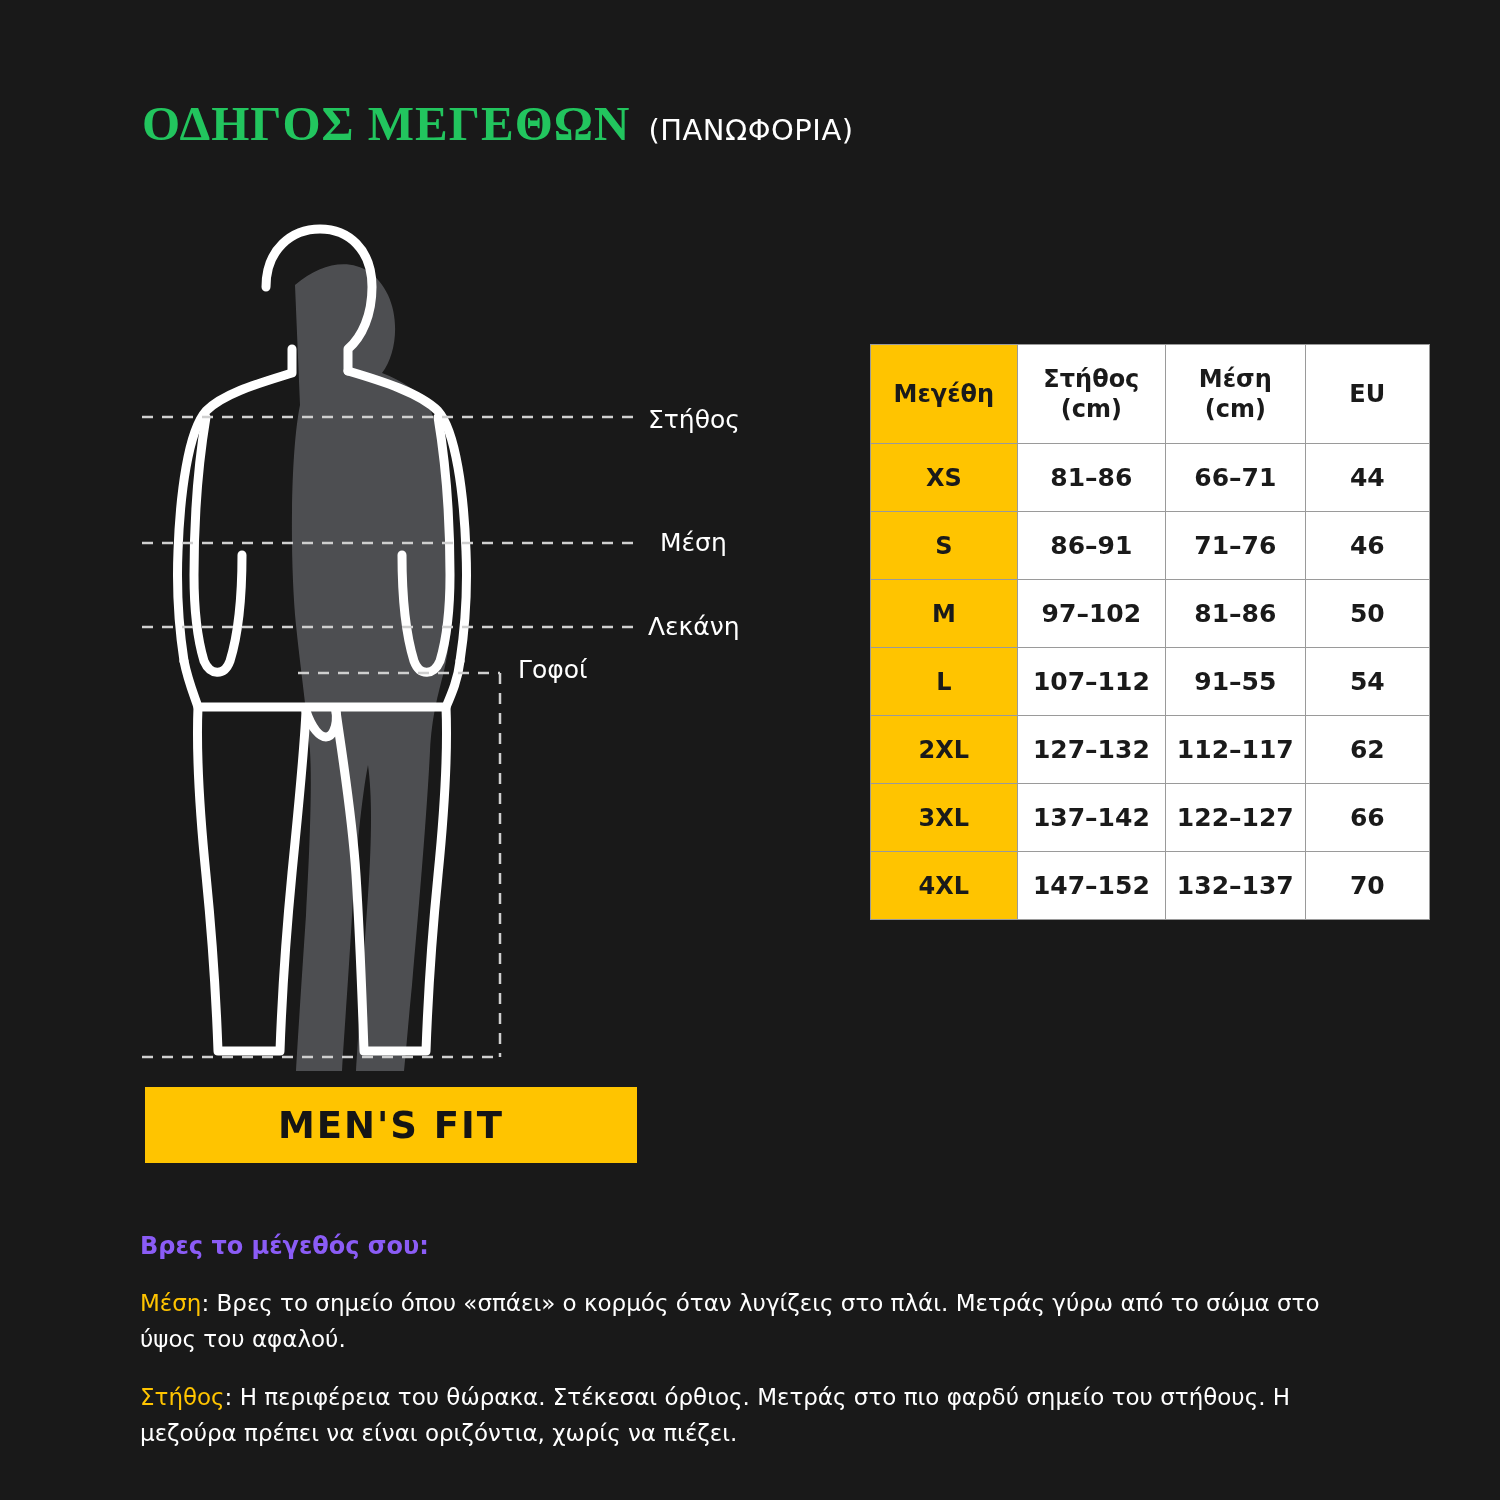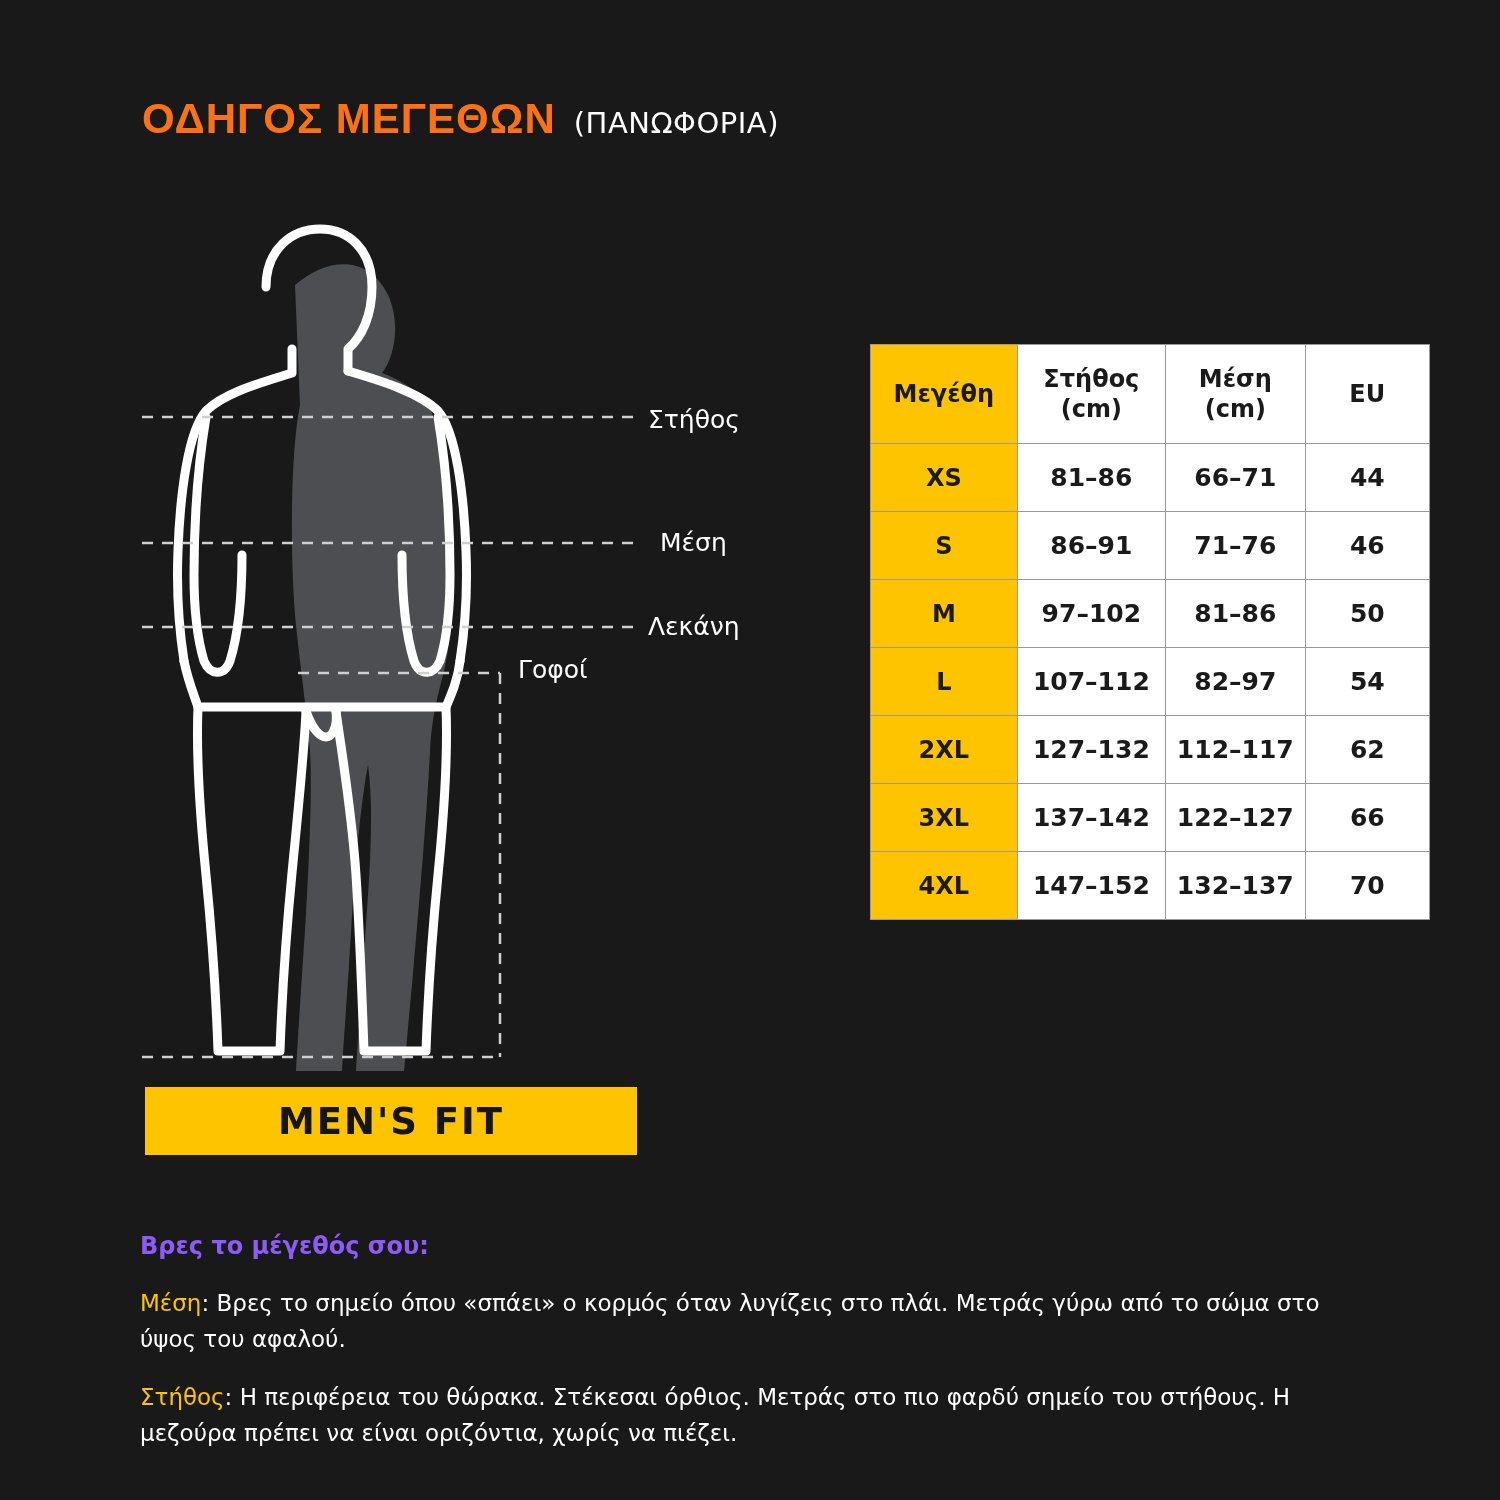--- a/index.html
+++ b/index.html
@@ -25,25 +25,25 @@
   .title-row {
     position: absolute;
     left: 142px;
     top: 95px;
     display: flex;
     align-items: baseline;
     gap: 18px;
     white-space: nowrap;
   }
   .title-main {
-    font-family: Liberation Sans, sans-serif;
-    font-weight: bold;
-    font-size: 42px;
+    font-family: Liberation Serif, serif;
+    font-weight: bold;
+    font-size: 49px;
     letter-spacing: 1px;
-    color: #f97316;
+    color: #22c55e;
   }
   .title-sub {
     font-family: "DejaVu Sans", sans-serif;
     font-weight: normal;
     font-size: 29px;
     color: #ffffff;
     letter-spacing: 0.5px;
   }
 
   
@@ -67,21 +67,21 @@
   .lbl-mesi    { left: 540px; top: 333px; }
   .lbl-lekani  { left: 528px; top: 417px; }
   .lbl-gofoi   { left: 398px; top: 460px; }
 
   
   .fit-banner {
     position: absolute;
     left: 145px;
     top: 1087px;
     width: 492px;
-    height: 68px;
+    height: 76px;
     background: #FFC400;
     display: flex;
     align-items: center;
     justify-content: center;
   }
   .fit-banner-text {
     color: #151515;
     font-weight: bold;
     font-size: 37px;
     letter-spacing: 2px;
@@ -258,21 +258,21 @@
       </tr>
       <tr>
         <td class="cell-size">M</td>
         <td>97–102</td>
         <td>81–86</td>
         <td>50</td>
       </tr>
       <tr>
         <td class="cell-size">L</td>
         <td>107–112</td>
-        <td>82–97</td>
+        <td>91–55</td>
         <td>54</td>
       </tr>
       <tr>
         <td class="cell-size">2XL</td>
         <td>127–132</td>
         <td>112–117</td>
         <td>62</td>
       </tr>
       <tr>
         <td class="cell-size">3XL</td>

